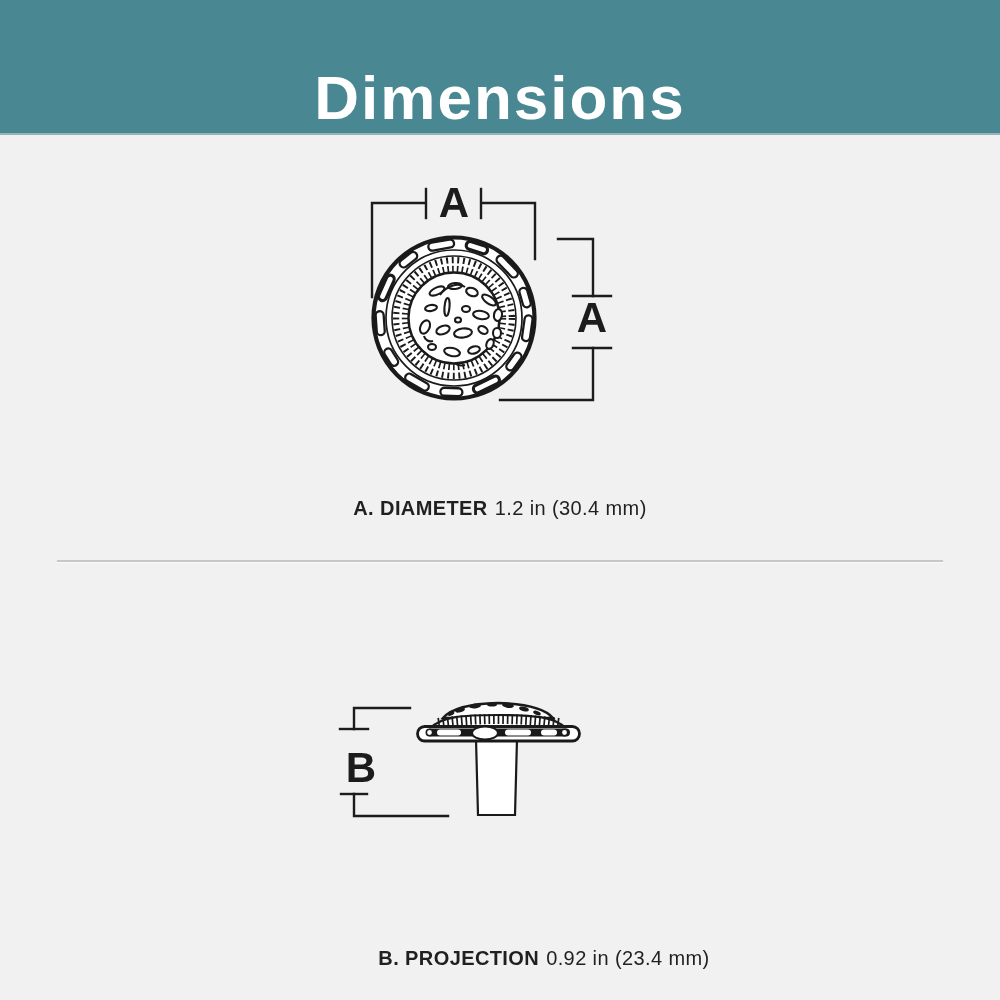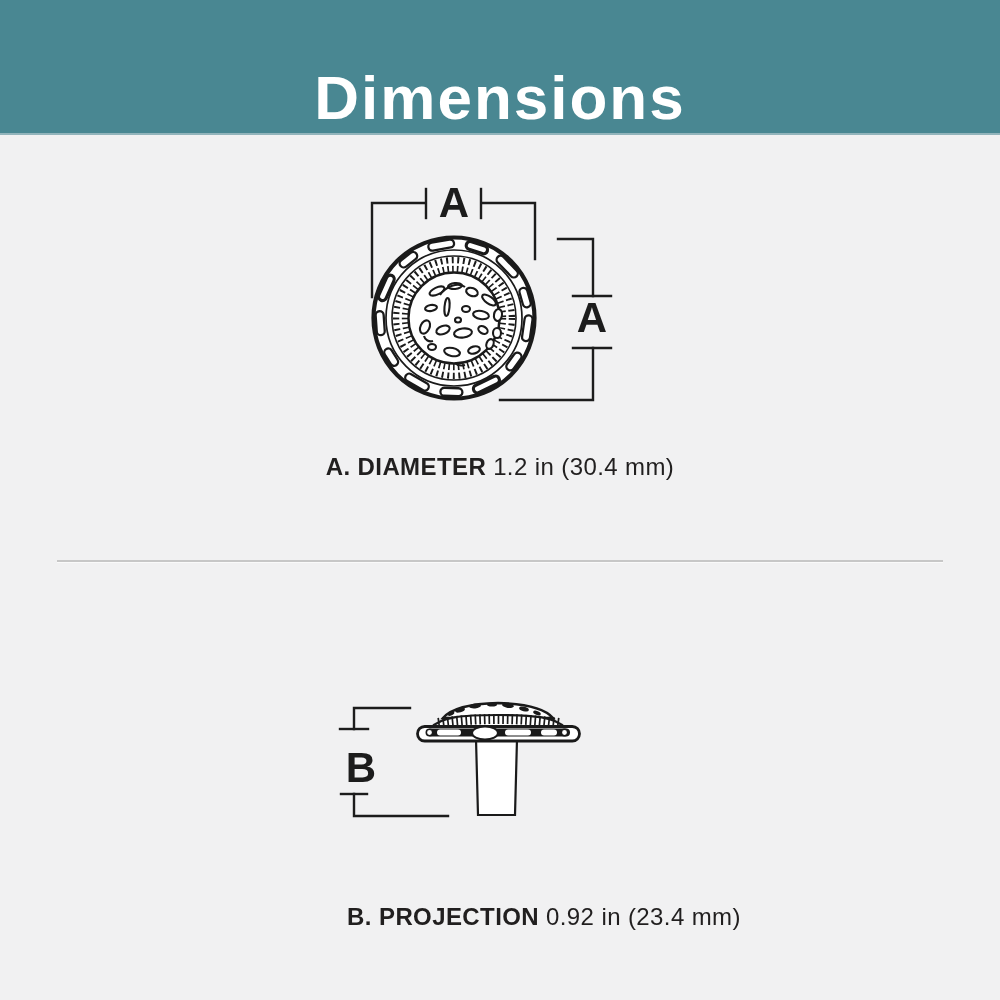--- a/index.html
+++ b/index.html
@@ -23,23 +23,24 @@
     color:#ffffff;
     font-size:62px;
     font-weight:bold;
     letter-spacing:2px;
   }
   
   .caption{
     position:absolute;left:0;width:1000px;
     text-align:center;
     color:#211f1f;
-    font-size:24px;
+    font-size:20px;
     letter-spacing:.4px;
     white-space:nowrap;
+    margin-top:44px;
   }
   .caption .lbl{font-weight:bold;margin-right:7px;}
   .caption-a{top:453px;}
   .caption-b{top:903px;padding-left:44px;}
   
   .divider{
     position:absolute;
     left:57px;top:560px;
     width:886px;height:0;
     border-top:2px solid #c7c7c7;

